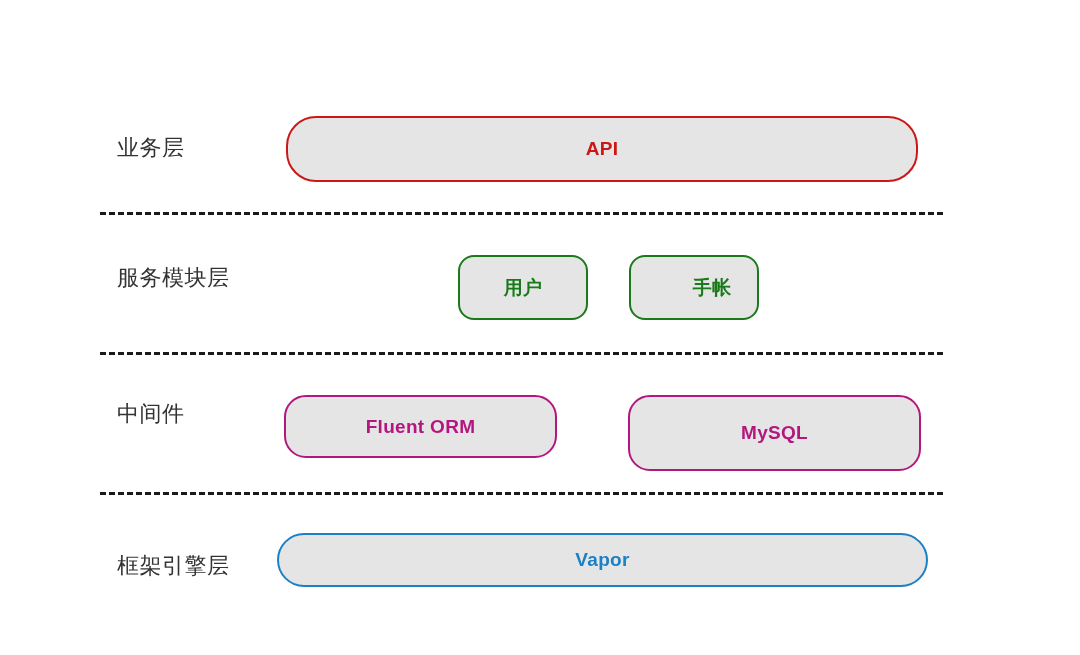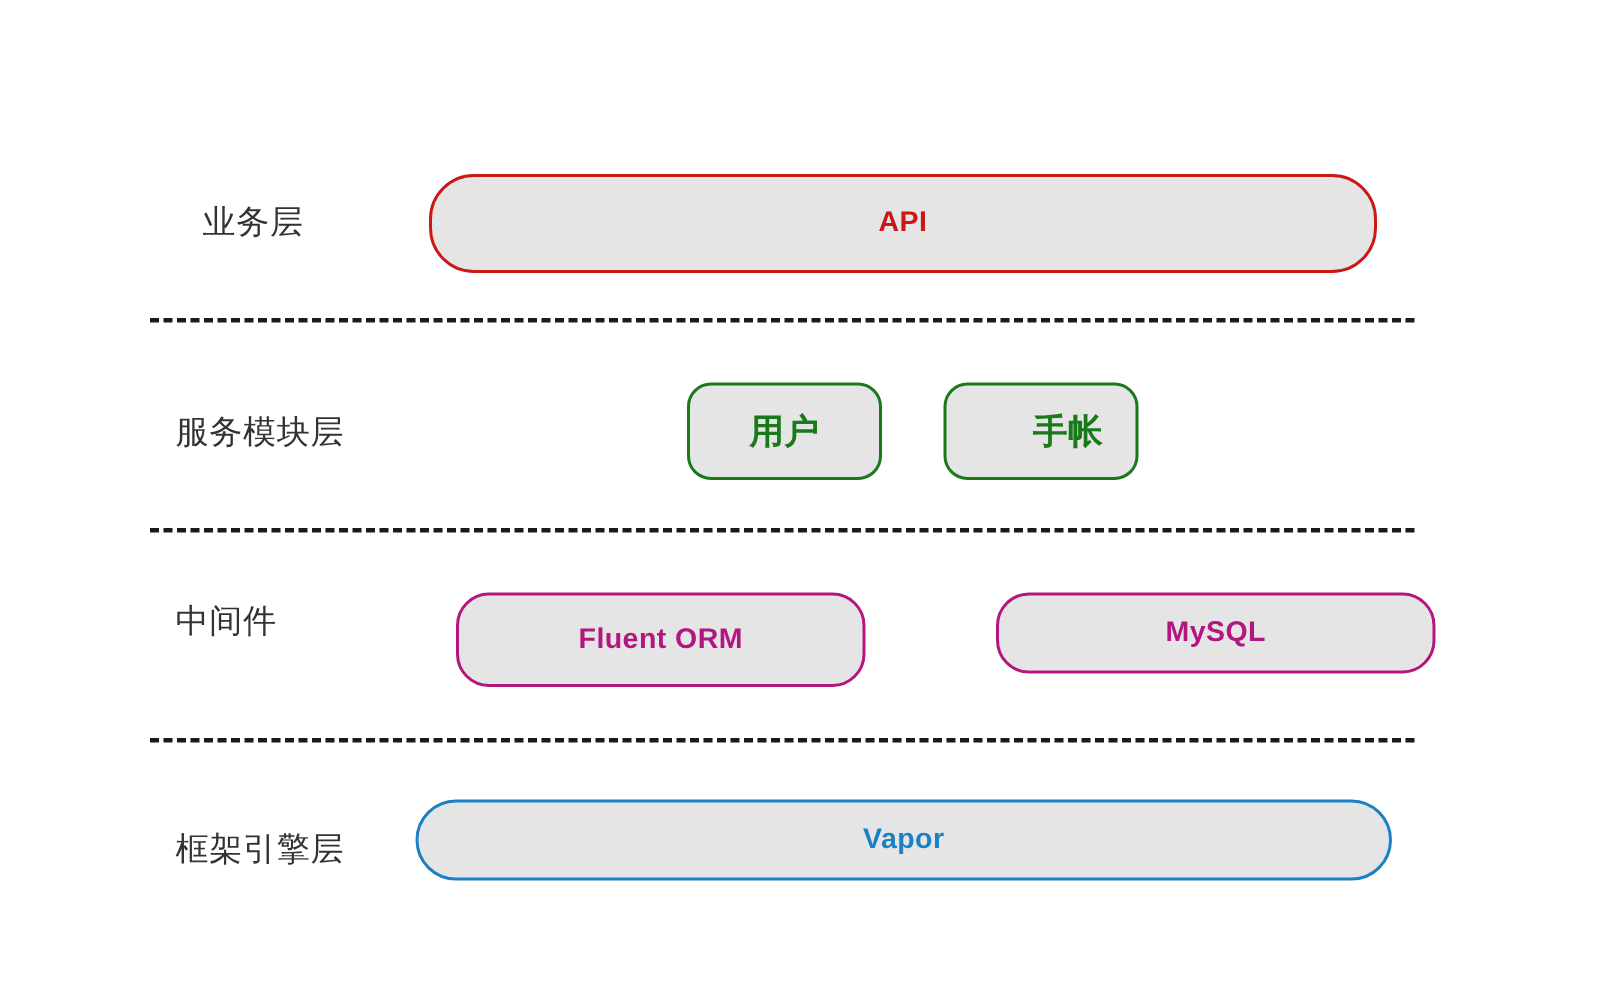--- a/index.html
+++ b/index.html
@@ -49,64 +49,62 @@
     background: #e5e5e5;
     border-style: solid;
     border-width: 2.5px;
     font-size: 19px;
     font-weight: 700;
     letter-spacing: 0.3px;
     white-space: nowrap;
   }
   .node.cjk {
     font-weight: 700;
-    font-size: 23px;
+    font-size: 19px;
   }
 
   
   .theme-api    { border-color: #cc1717; color: #cc1717; }
   .theme-svc    { border-color: #1a7a1a; color: #1a7a1a; }
   .theme-mid    { border-color: #b3177f; color: #b3177f; }
   .theme-engine { border-color: #1b80c4; color: #1b80c4; }
 
   
-  .label-biz    { left: 117px; top: 137px; margin-left: 18px; }
+  .label-biz    { left: 117px; top: 137px; }
   .box-api {
     left: 286px; top: 116px;
     width: 632px; height: 66px;
     border-radius: 30px;
   }
   .div-1 { top: 212px; }
 
   
-  .label-svc    { left: 117px; top: 277px; }
+  .label-svc    { left: 117px; top: 267px; }
   .svc-box {
     top: 255px;
     width: 130px; height: 65px;
     border-radius: 16px;
   }
   .svc-1 { left: 286px; }
   .svc-2 { left: 458px; }
   .svc-3 { left: 629px; padding-left: 36px; }
   .svc-4 { left: 789px; }
   .div-2 { top: 352px; }
 
   
   .label-mid    { left: 117px; top: 403px; }
   .box-fluent {
     left: 284px; top: 395px;
     width: 273px; height: 63px;
     border-radius: 22px;
-    margin-left: 20px;
   }
   .box-mysql {
     left: 628px; top: 395px;
-    width: 293px; height: 54px;
+    width: 293px; height: 76px;
     border-radius: 22px;
-    margin-left: 36px;
   }
   .div-3 { top: 492px; }
 
   
   .label-eng    { left: 117px; top: 555px; }
   .box-vapor {
     left: 277px; top: 533px;
     width: 651px; height: 54px;
     border-radius: 30px;
   }

